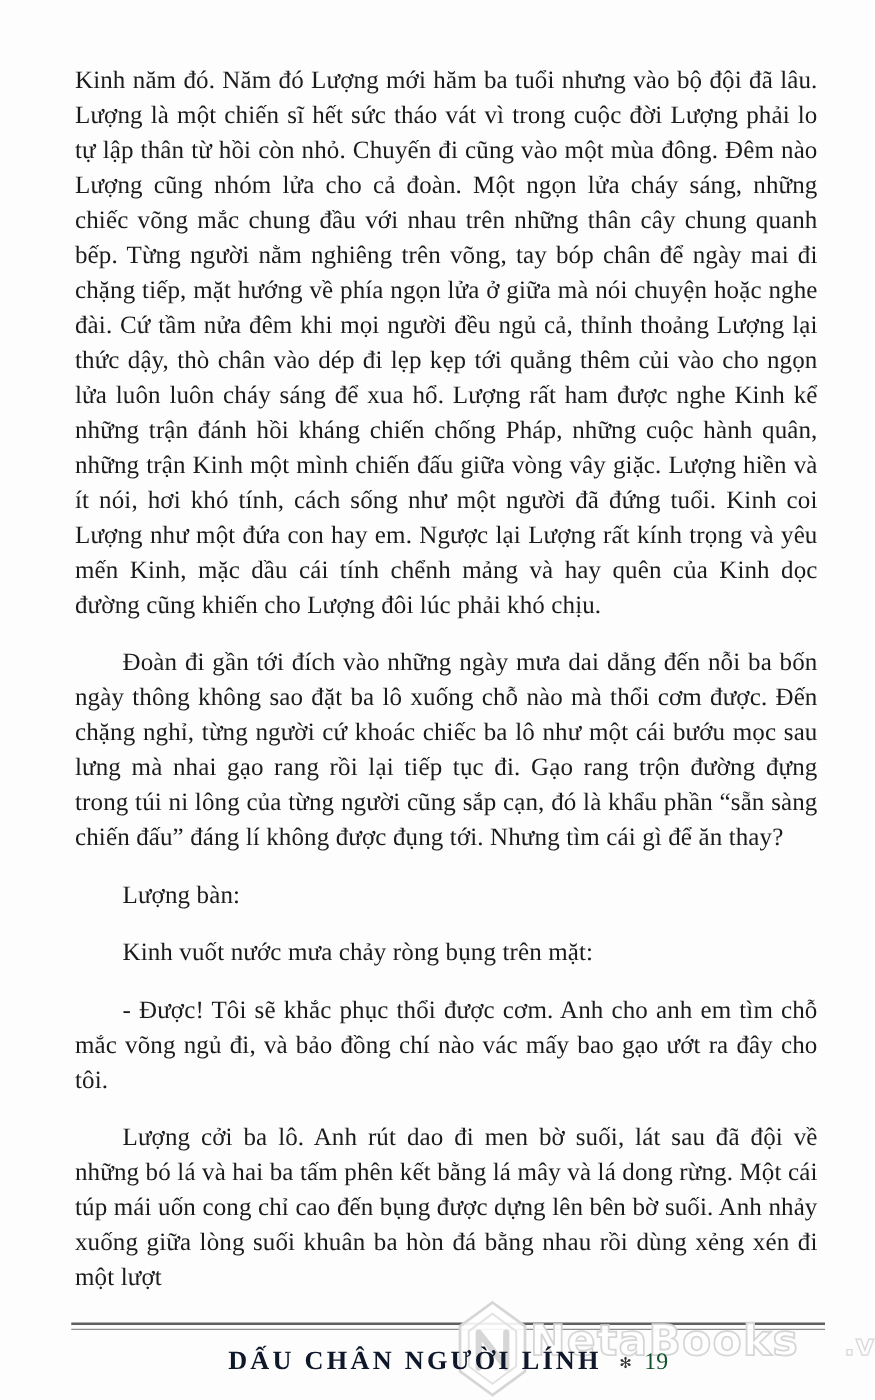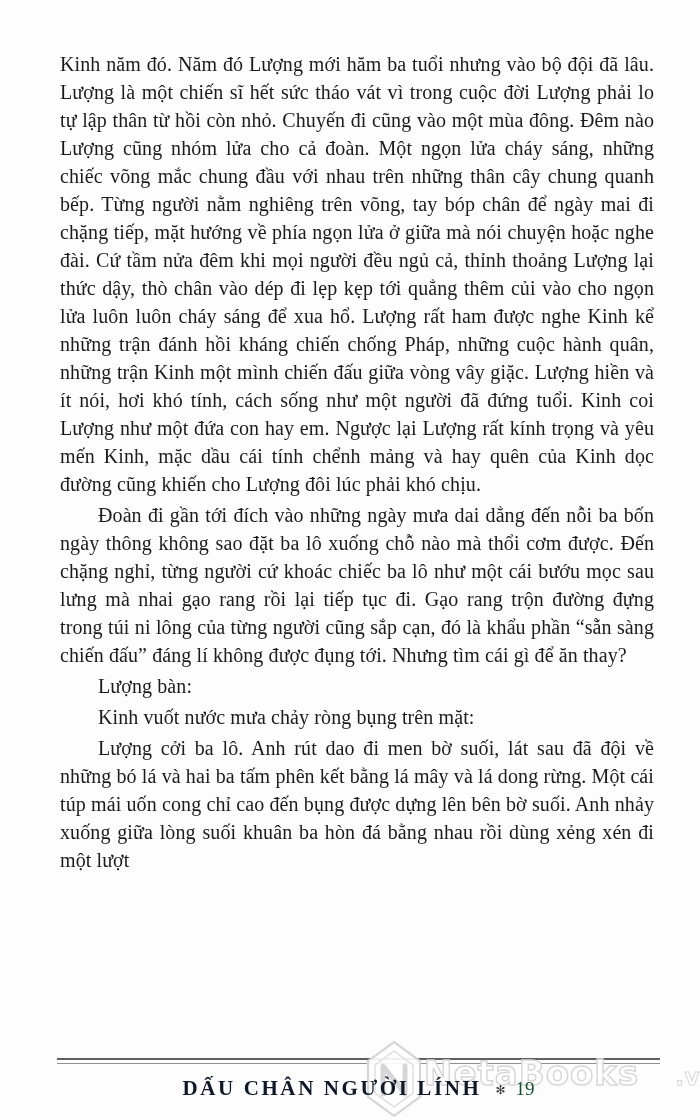--- a/index.html
+++ b/index.html
@@ -22,21 +22,21 @@
     color: #1b1b1b;
   }
   .text-block p {
     margin: 0;
     font-size: 20px;
     line-height: 28px;
     text-align: justify;
     text-justify: inter-word;
     letter-spacing: 0.1px;
   }
-  .text-block p + p { margin-top: 3px; }
+  .text-block p + p { margin-top: 18px; }
   .text-block p.indent { text-indent: 38px; }
 
   
   .footer-rule {
     position: absolute;
     left: 57px;
     top: 1058px;
     width: 603px;
     height: 3px;
     border-top: 2.5px solid #606060;
@@ -104,20 +104,21 @@
 </head>
 <body>
 
 <div class="page">
 
   <div class="text-block">
     <p>Kinh năm đó. Năm đó Lượng mới hăm ba tuổi nhưng vào bộ đội đã lâu. Lượng là một chiến sĩ hết sức tháo vát vì trong cuộc đời Lượng phải lo tự lập thân từ hồi còn nhỏ. Chuyến đi cũng vào một mùa đông. Đêm nào Lượng cũng nhóm lửa cho cả đoàn. Một ngọn lửa cháy sáng, những chiếc võng mắc chung đầu với nhau trên những thân cây chung quanh bếp. Từng người nằm nghiêng trên võng, tay bóp chân để ngày mai đi chặng tiếp, mặt hướng về phía ngọn lửa ở giữa mà nói chuyện hoặc nghe đài. Cứ tầm nửa đêm khi mọi người đều ngủ cả, thỉnh thoảng Lượng lại thức dậy, thò chân vào dép đi lẹp kẹp tới quẳng thêm củi vào cho ngọn lửa luôn luôn cháy sáng để xua hổ. Lượng rất ham được nghe Kinh kể những trận đánh hồi kháng chiến chống Pháp, những cuộc hành quân, những trận Kinh một mình chiến đấu giữa vòng vây giặc. Lượng hiền và ít nói, hơi khó tính, cách sống như một người đã đứng tuổi. Kinh coi Lượng như một đứa con hay em. Ngược lại Lượng rất kính trọng và yêu mến Kinh, mặc dầu cái tính chểnh mảng và hay quên của Kinh dọc đường cũng khiến cho Lượng đôi lúc phải khó chịu.</p>
     <p class="indent">Đoàn đi gần tới đích vào những ngày mưa dai dẳng đến nỗi ba bốn ngày thông không sao đặt ba lô xuống chỗ nào mà thổi cơm được. Đến chặng nghỉ, từng người cứ khoác chiếc ba lô như một cái bướu mọc sau lưng mà nhai gạo rang rồi lại tiếp tục đi. Gạo rang trộn đường đựng trong túi ni lông của từng người cũng sắp cạn, đó là khẩu phần “sẵn sàng chiến đấu” đáng lí không được đụng tới. Nhưng tìm cái gì để ăn thay?</p>
     <p class="indent">Lượng bàn:</p>
     <p class="indent">Kinh vuốt nước mưa chảy ròng bụng trên mặt:</p>
+    <p class="indent">- Được! Tôi sẽ khắc phục thổi được cơm. Anh cho anh em tìm chỗ mắc võng ngủ đi, và bảo đồng chí nào vác mấy bao gạo ướt ra đây cho tôi.</p>
     <p class="indent">Lượng cởi ba lô. Anh rút dao đi men bờ suối, lát sau đã đội về những bó lá và hai ba tấm phên kết bằng lá mây và lá dong rừng. Một cái túp mái uốn cong chỉ cao đến bụng được dựng lên bên bờ suối. Anh nhảy xuống giữa lòng suối khuân ba hòn đá bằng nhau rồi dùng xẻng xén đi một lượt</p>
   </div>
 
   <div class="footer-rule"></div>
 
   <div class="footer-text">
     <span class="footer-title">DẤU CHÂN NGƯỜI LÍNH</span><span class="footer-star">✻</span><span class="footer-pagenum">19</span>
   </div>
 
   <div class="watermark">

